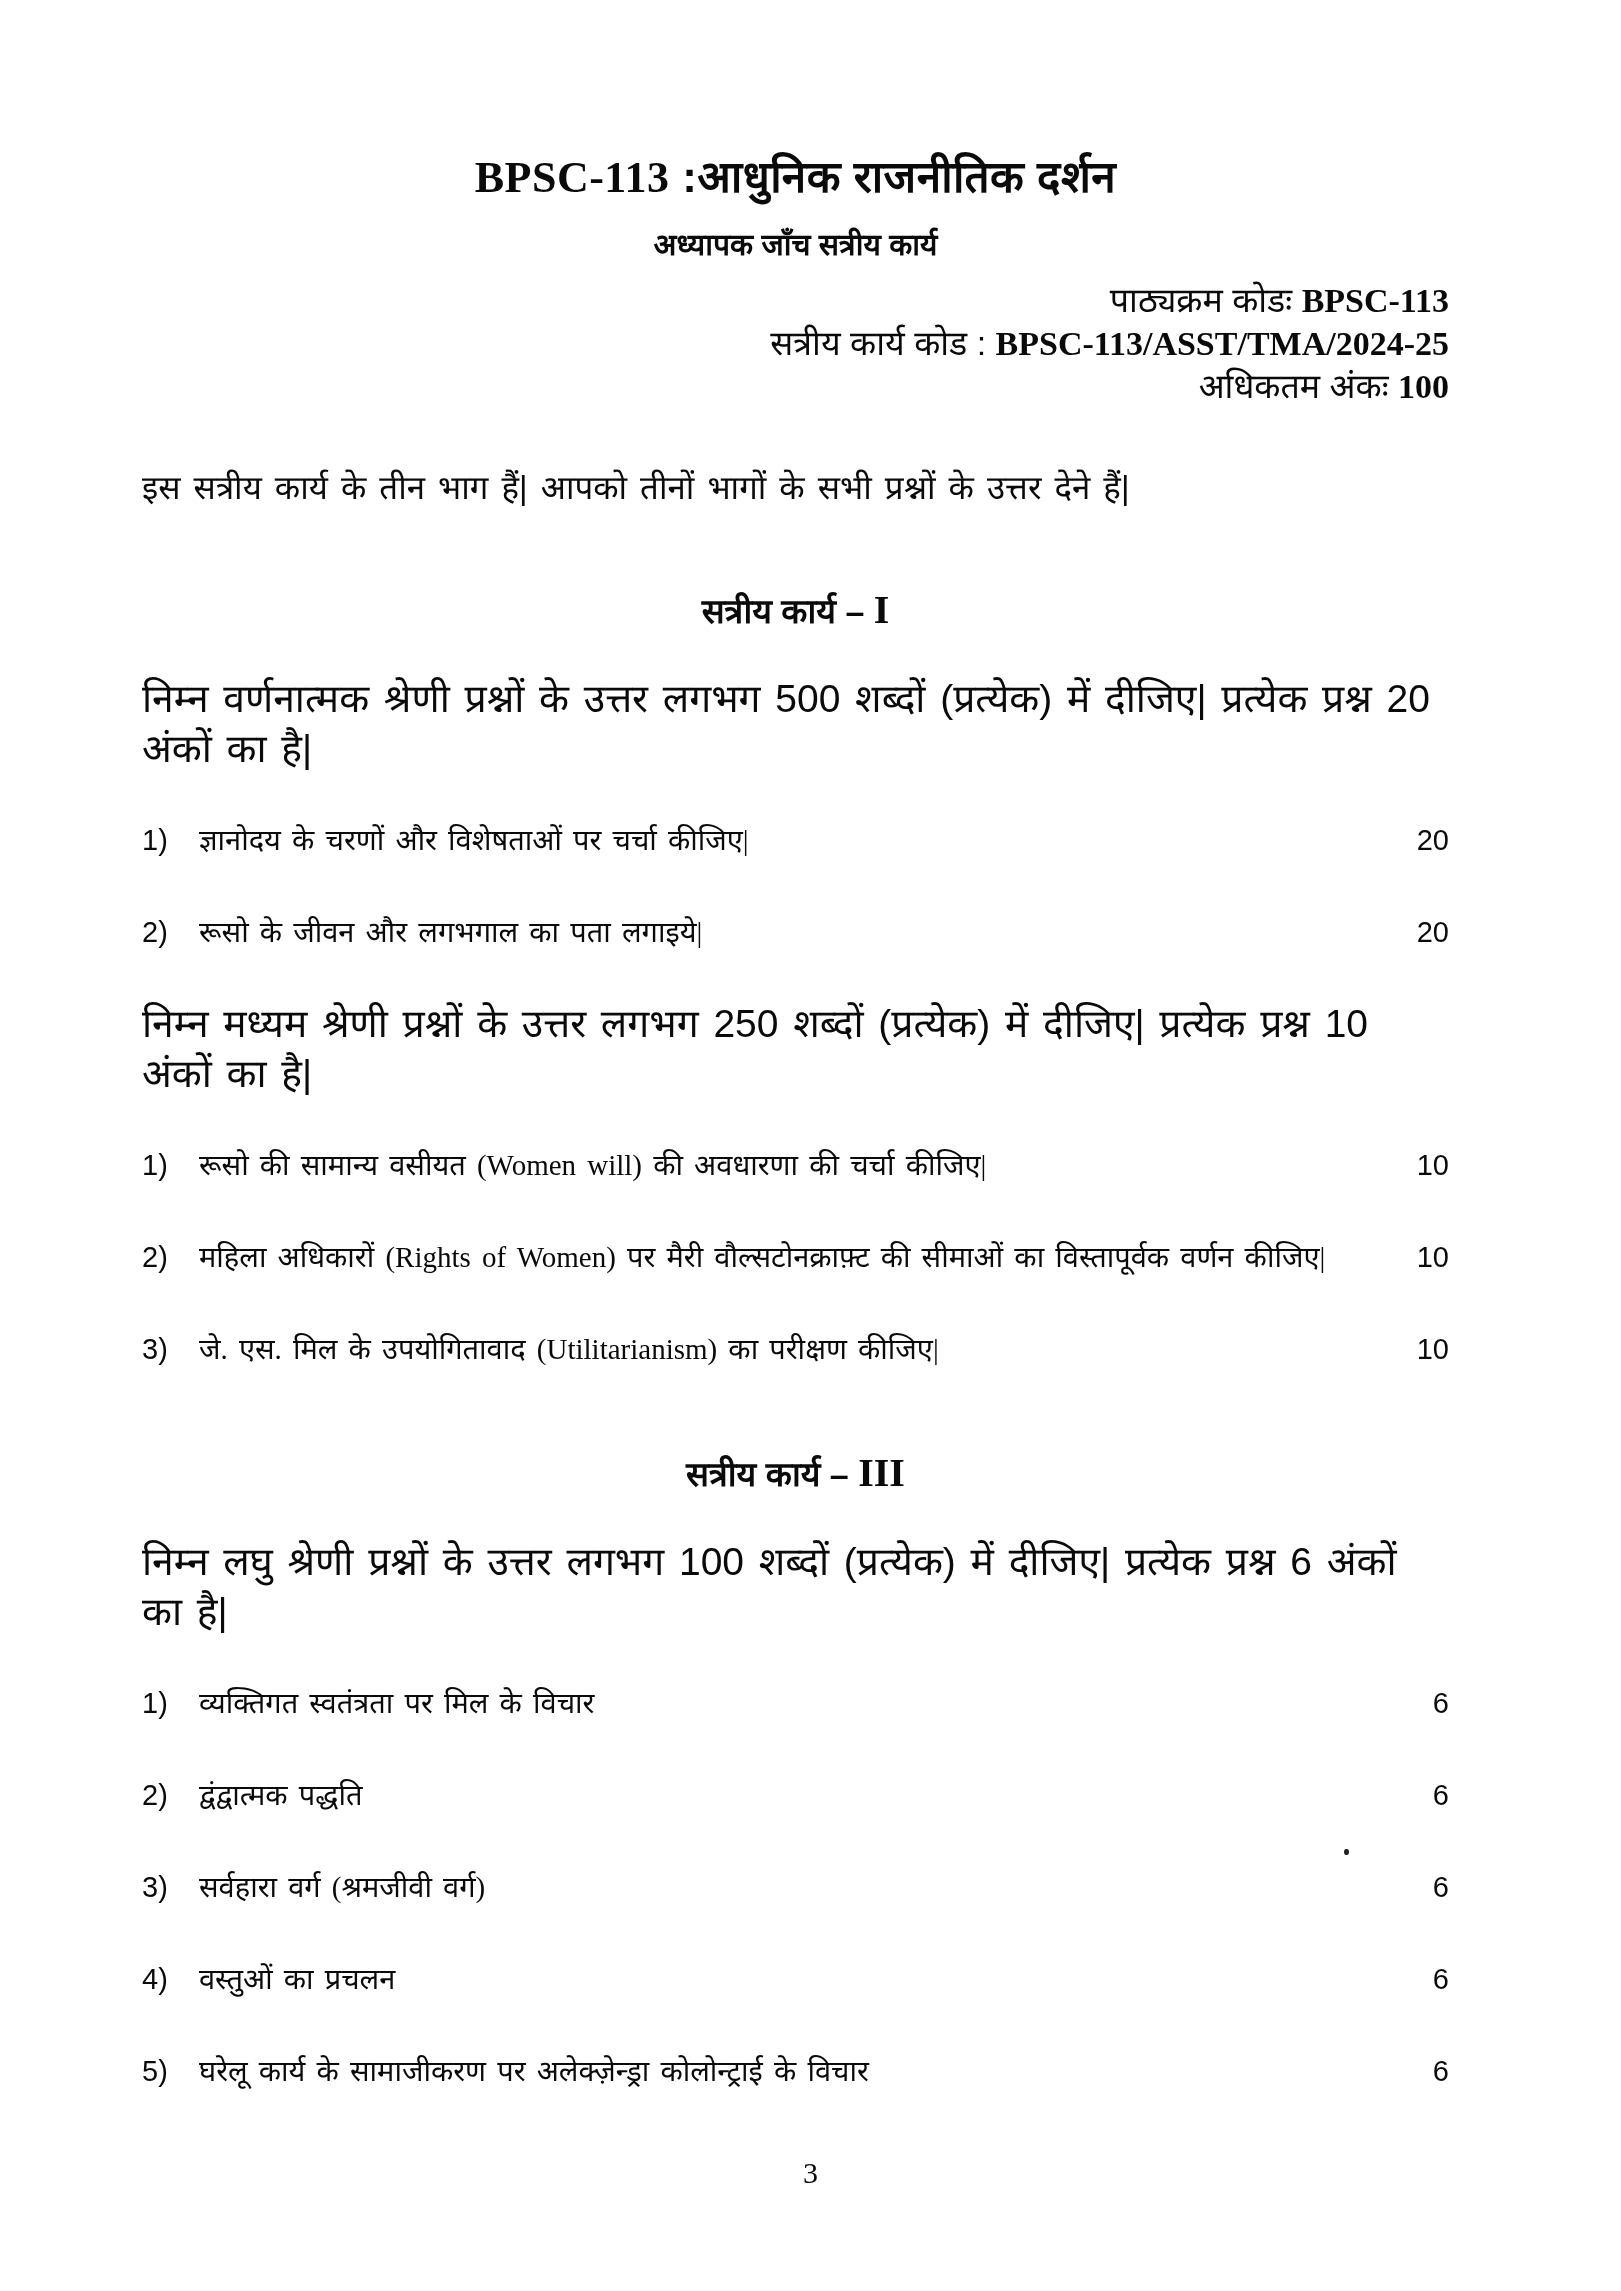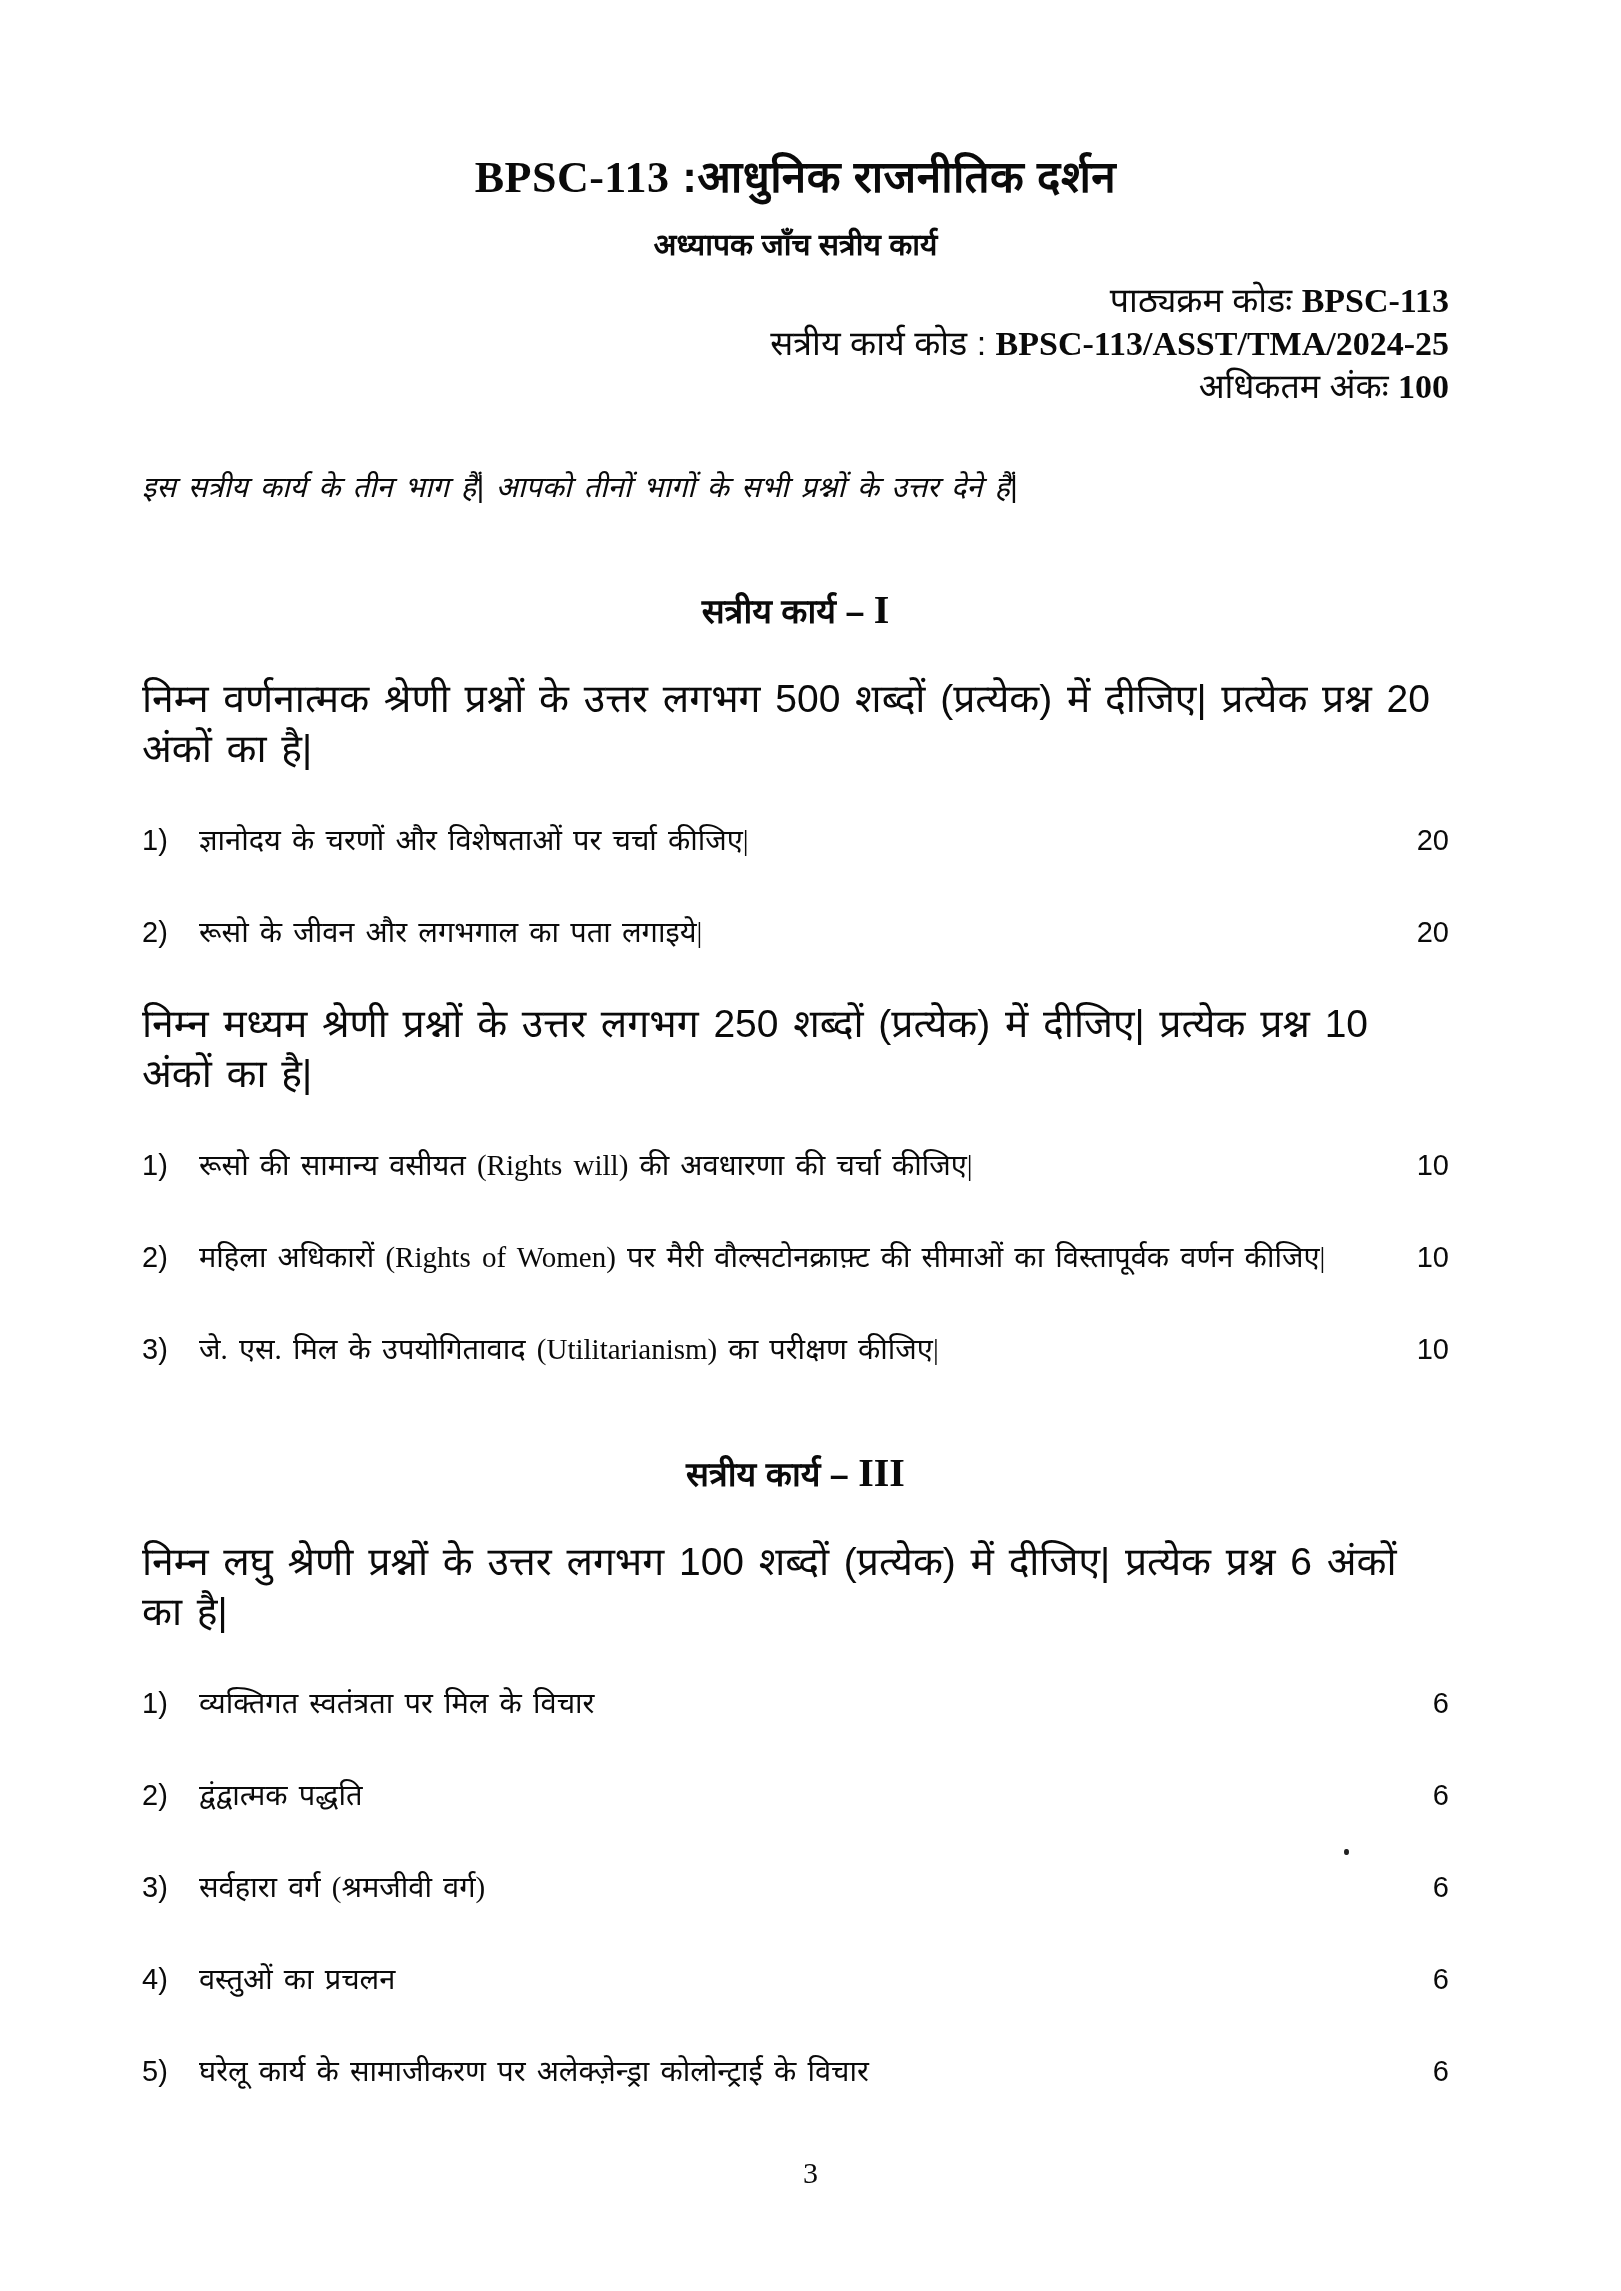--- a/index.html
+++ b/index.html
@@ -35,25 +35,24 @@
     text-align: right;
     font-size: 34px;
     line-height: 42px;
     margin-top: 15.7px;
   }
   .code-value {
     font-family: "Liberation Serif", serif;
     font-weight: bold;
   }
   .intro {
-    font-size: 29px;
+    font-size: 33px;
     line-height: 49px;
     margin-top: 55px;
     word-spacing: 3.9px;
-    font-style: italic;
   }
   .section-heading {
     text-align: center;
     font-size: 34px;
     font-weight: bold;
     margin-top: 74px;
   }
   .section-heading .numeral {
     font-family: "Liberation Serif", serif;
     font-size: 40px;
@@ -146,21 +145,21 @@
   <div class="q-row">
     <span class="q-num">2)</span>
     <span class="q-text">रूसो के जीवन और लगभगाल का पता लगाइये|</span>
     <span class="q-marks">20</span>
   </div>
 
   <div class="instruction">निम्न मध्यम श्रेणी प्रश्नों के उत्तर लगभग 250 शब्दों (प्रत्येक) में दीजिए| प्रत्येक प्रश्न 10 अंकों का है|</div>
 
   <div class="q-row">
     <span class="q-num">1)</span>
-    <span class="q-text">रूसो की सामान्य वसीयत (Rights will) की अवधारणा की चर्चा कीजिए|</span>
+    <span class="q-text">रूसो की सामान्य वसीयत (Women will) की अवधारणा की चर्चा कीजिए|</span>
     <span class="q-marks">10</span>
   </div>
   <div class="q-row">
     <span class="q-num">2)</span>
     <span class="q-text">महिला अधिकारों (Rights of Women) पर मैरी वौल्सटोनक्राफ़्ट की सीमाओं का विस्तापूर्वक वर्णन कीजिए|</span>
     <span class="q-marks">10</span>
   </div>
   <div class="q-row">
     <span class="q-num">3)</span>
     <span class="q-text">जे. एस. मिल के उपयोगितावाद (Utilitarianism) का परीक्षण कीजिए|</span>

